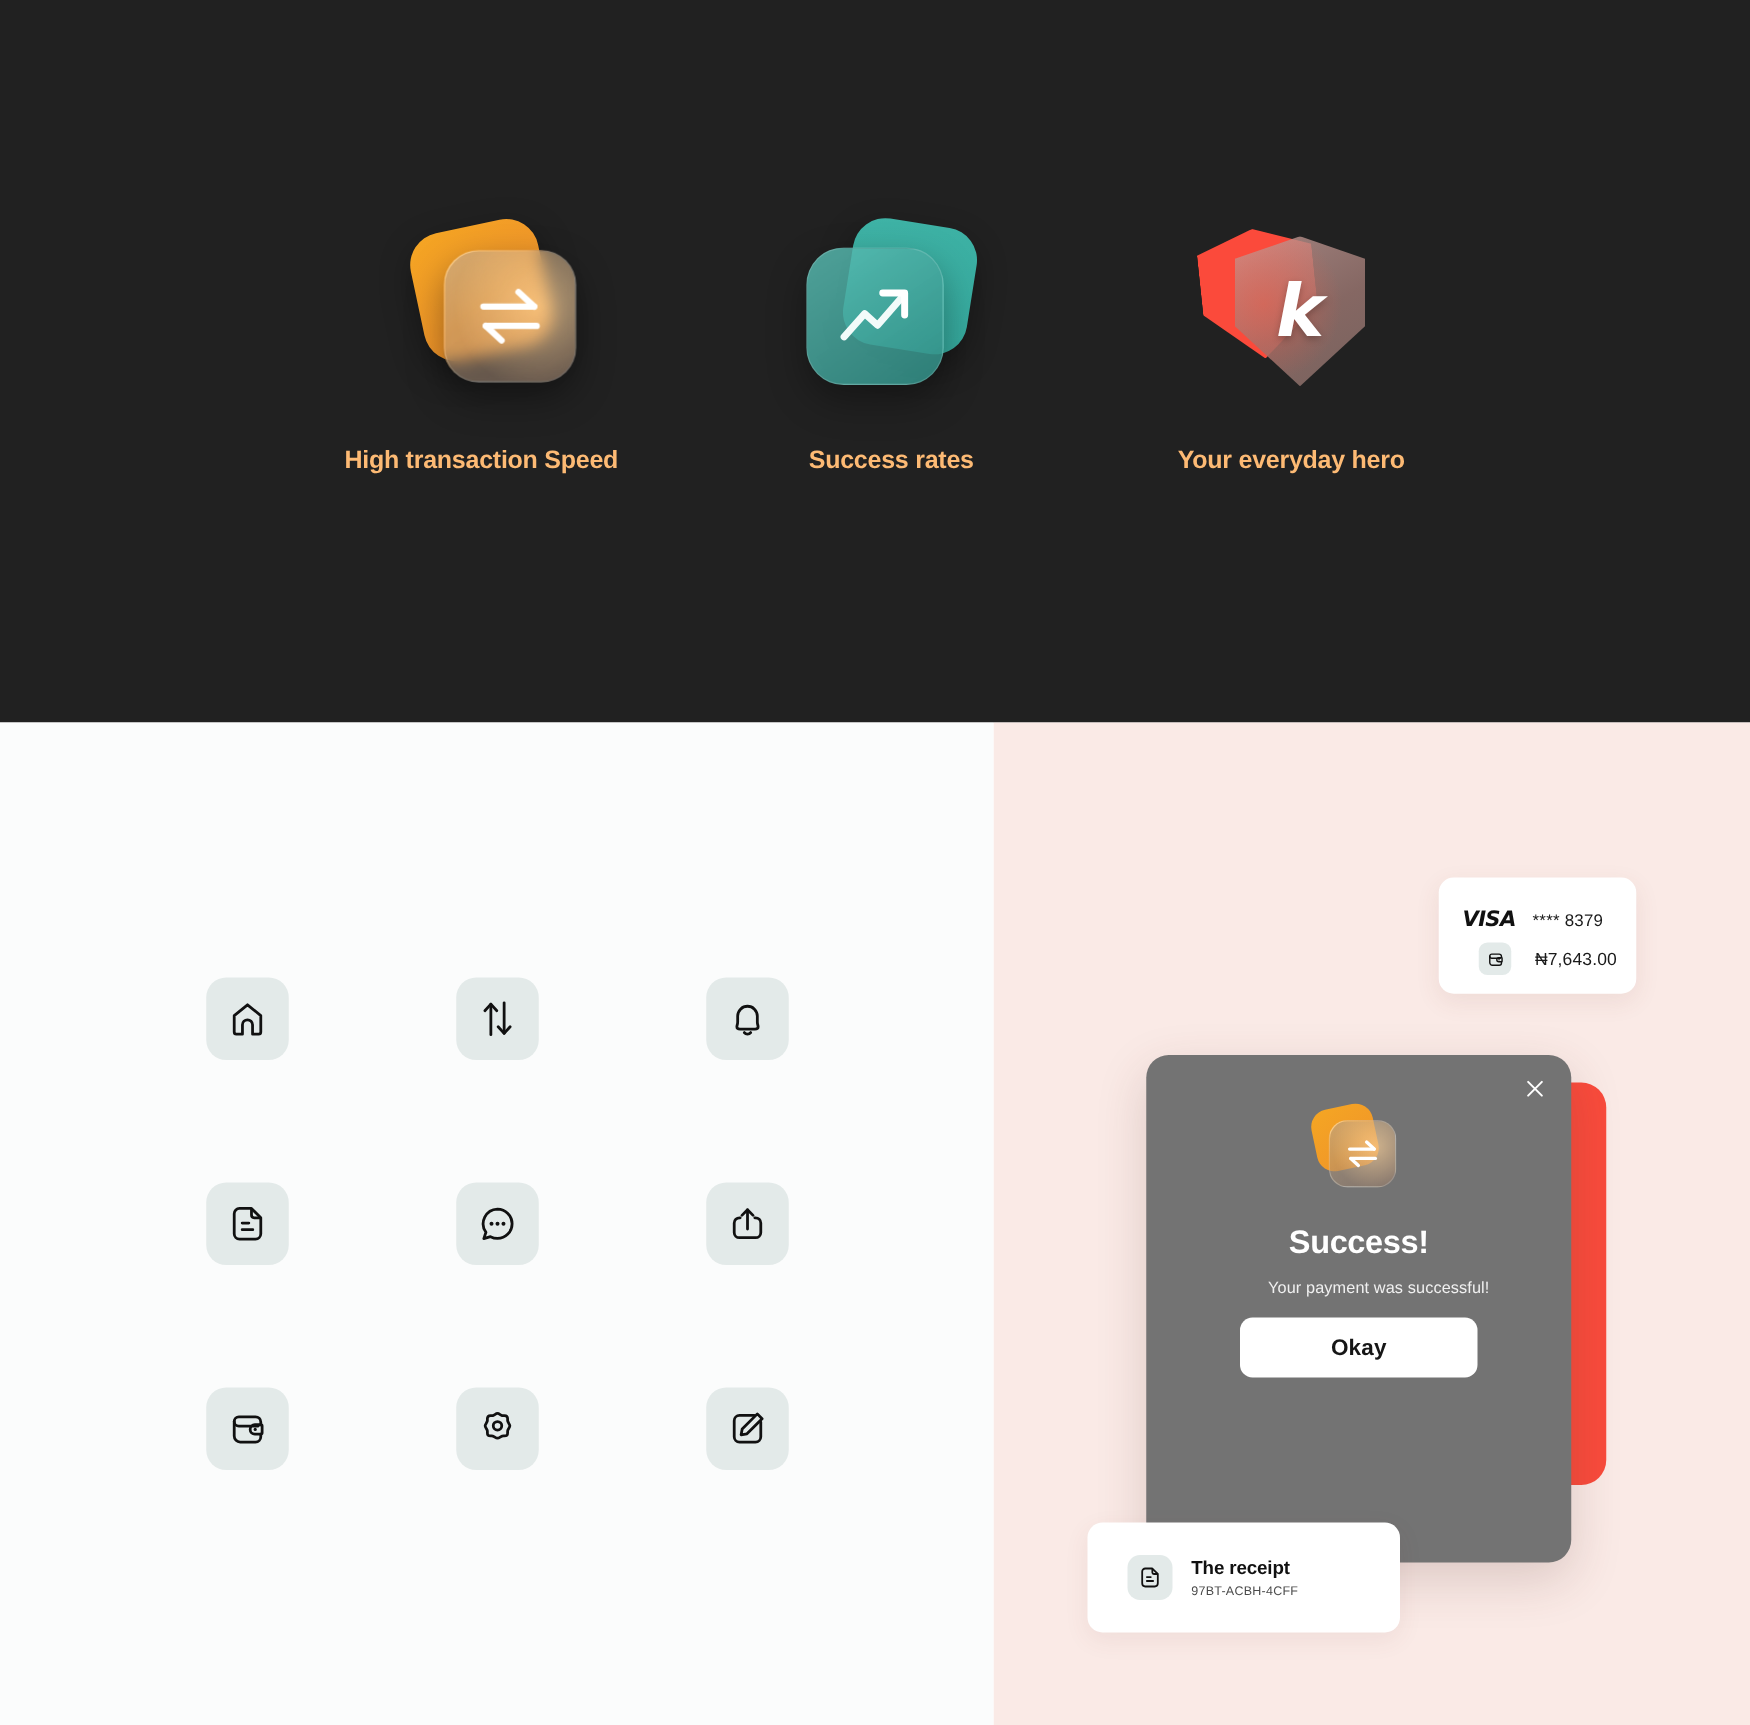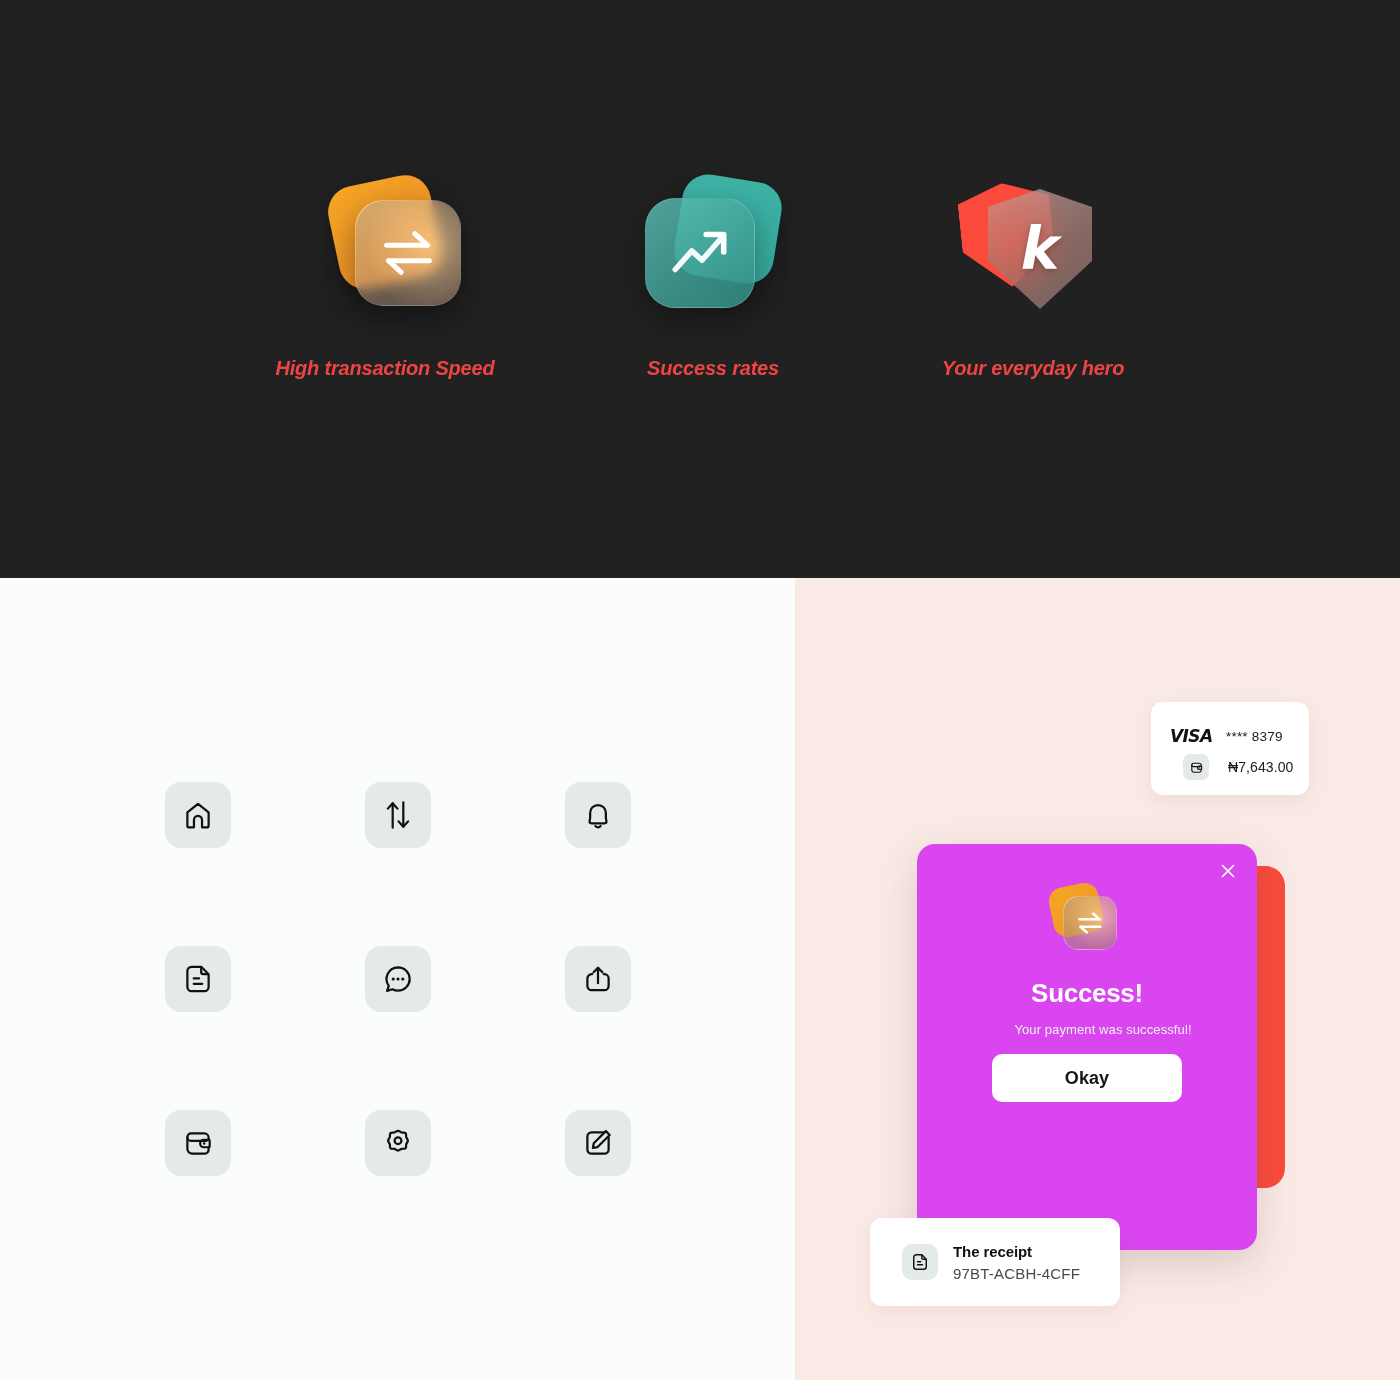--- a/index.html
+++ b/index.html
@@ -41,27 +41,26 @@
   .hero-item-2 { left: 593px; top: 175px; width: 240px; }
   .hero-item-3 { left: 913px; top: 175px; width: 240px; }
 
   .hero-icon-wrap {
     position: relative;
     width: 180px;
     height: 160px;
   }
   .hero-label {
     margin-top: 22px;
-    color: #ef4444;
+    color: #fdba74;
     font-size: 20px;
     font-weight: bold;
     letter-spacing: -0.2px;
     white-space: nowrap;
     text-align: center;
-    font-style: italic;
   }
 
   
   .ico-orange-back {
     position: absolute;
     left: 38px; top: 5px;
     width: 104px; height: 104px;
     border-radius: 26px;
     background: linear-gradient(150deg, #f5a623 0%, #f0952a 60%, #ef8f27 100%);
     transform: rotate(-12deg);
@@ -237,21 +236,21 @@
     position: absolute;
     left: 158px; top: 288px;
     width: 332px; height: 322px;
     background: #f94b3c;
     border-radius: 20px;
   }
   .modal {
     position: absolute;
     left: 122px; top: 266px;
     width: 340px; height: 406px;
-    background: #d946ef;
+    background: #737373;
     border-radius: 18px;
     box-shadow: 0 14px 40px rgba(90,50,45,0.18);
   }
   .modal-close {
     position: absolute;
     right: 16px; top: 14px;
     width: 26px; height: 26px;
     display: flex; align-items: center; justify-content: center;
     cursor: pointer;
   }
@@ -343,21 +342,21 @@
   .receipt-tile svg { width: 20px; height: 20px; }
   .receipt-texts { margin-left: 15px; }
   .receipt-title {
     font-size: 15px;
     font-weight: bold;
     color: #111111;
     letter-spacing: -0.1px;
   }
   .receipt-code {
     margin-top: 5px;
-    font-size: 15px;
+    font-size: 10px;
     color: #4a4a4a;
     letter-spacing: 0.2px;
   }
 </style>
 </head>
 <body>
 
 <div class="hero">
   <div class="hero-row">
 

